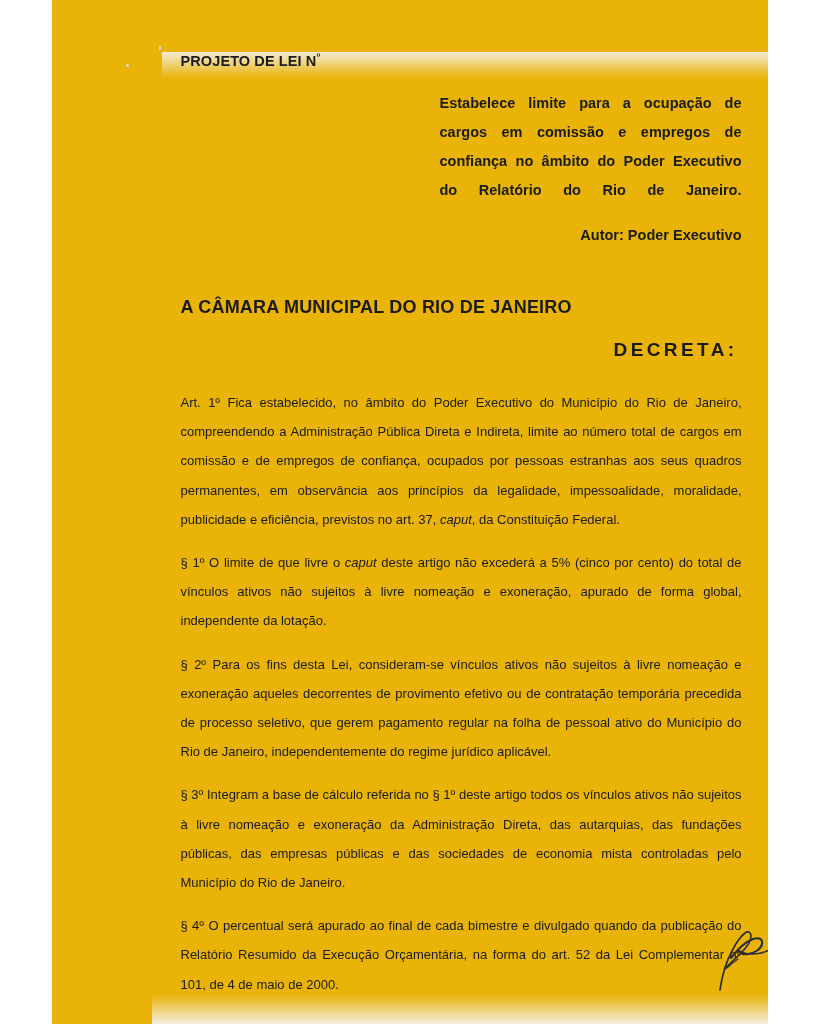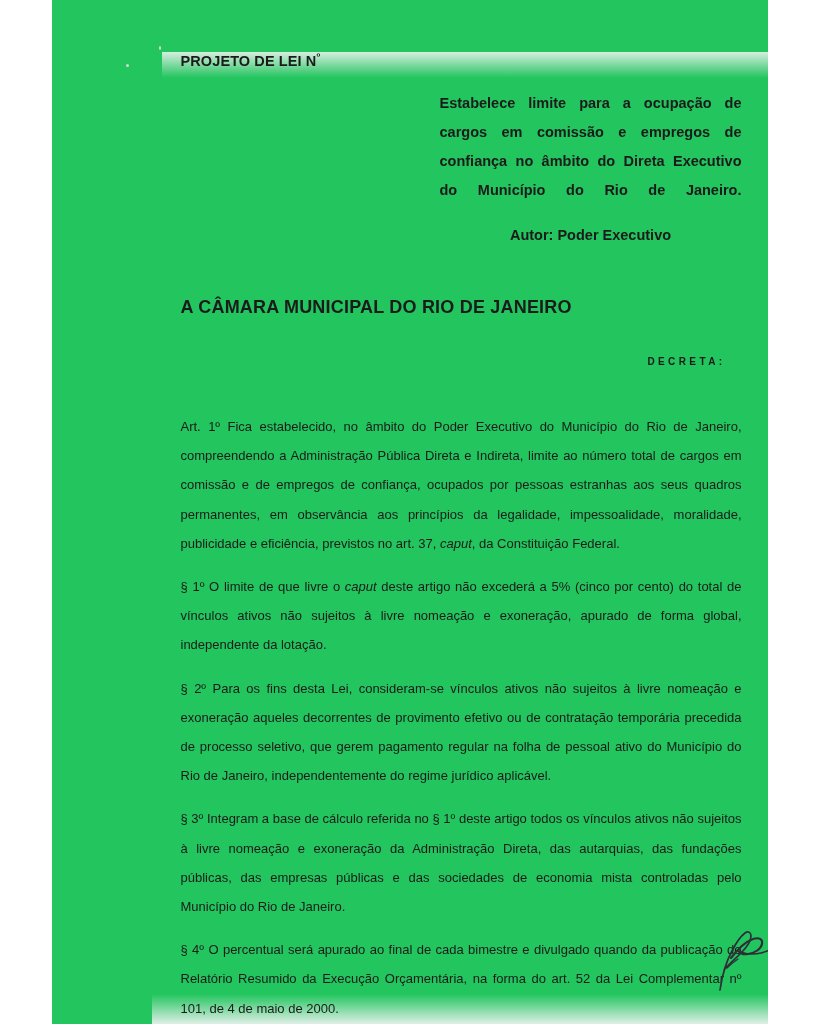--- a/index.html
+++ b/index.html
@@ -10,21 +10,21 @@
   }
   body {
     font-family: "Liberation Sans", sans-serif;
     color: #1b1b1b;
   }
   .page {
     position: relative;
     width: 716px;
     height: 1024px;
     margin: 0 auto;
-    background: #22c55e;
+    background: #eab308;
     overflow: hidden;
   }
   
   .scan-shade-top {
     position: absolute;
     left: 110px;
     top: 52px;
     width: 660px;
     height: 26px;
     background: linear-gradient(180deg, rgba(245,245,246,0.85), rgba(253,253,253,0));
@@ -80,36 +80,36 @@
     font-weight: bold;
     line-height: 29px;
     text-align: justify;
     text-justify: inter-word;
   }
   .ementa p.justify-all {
     text-align-last: justify;
   }
   .ementa p.author {
     padding-top: 16px;
-    text-align: center;
+    text-align: right;
   }
 
   .camara {
     margin: 0;
     padding-top: 46px;
     font-size: 18px;
     font-weight: bold;
     line-height: 22px;
     letter-spacing: 0.2px;
   }
 
   .decreta {
-    margin: 16px;
+    margin: 4px;
     padding-top: 17px;
-    font-size: 10px;
+    font-size: 19px;
     font-weight: bold;
     line-height: 22px;
     letter-spacing: 3.4px;
     text-align: right;
   }
 
   .body-block {
     padding-top: 23px;
   }
   .body-block p {
@@ -143,21 +143,21 @@
   <div class="scan-shade-top"></div>
   <div class="scan-shade-bottom"></div>
   <div class="speck speck-a"></div>
   <div class="speck speck-b"></div>
 
   <div class="content">
 
     <h1 class="title"><span>PROJETO DE LEI N</span><span class="ord">º</span></h1>
 
     <div class="ementa">
-      <p class="justify-all">Estabelece limite para a ocupação de cargos em comissão e empregos de confiança no âmbito do Direta Executivo do Município do Rio de Janeiro.</p>
+      <p class="justify-all">Estabelece limite para a ocupação de cargos em comissão e empregos de confiança no âmbito do Poder Executivo do Relatório do Rio de Janeiro.</p>
       <p class="author">Autor: Poder Executivo</p>
     </div>
 
     <p class="camara">A CÂMARA MUNICIPAL DO RIO DE JANEIRO</p>
 
     <p class="decreta">DECRETA:</p>
 
     <div class="body-block">
 
       <p><span>Art. 1º Fica estabelecido, no âmbito do Poder Executivo do Município do Rio de Janeiro, compreendendo a Administração Pública Direta e Indireta, limite ao número total de cargos em comissão e de empregos de confiança, ocupados por pessoas estranhas aos seus quadros permanentes, em observância aos princípios da legalidade, impessoalidade, moralidade, publicidade e eficiência, previstos no art. 37, </span><em>caput</em><span>, da Constituição Federal.</span></p>

